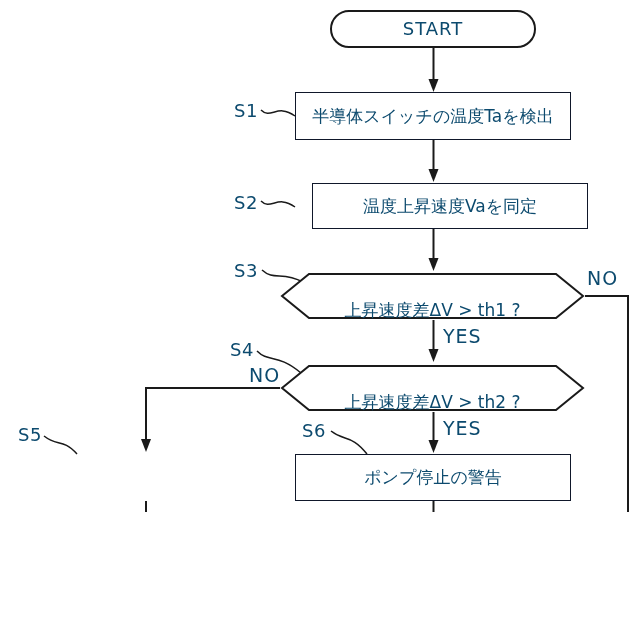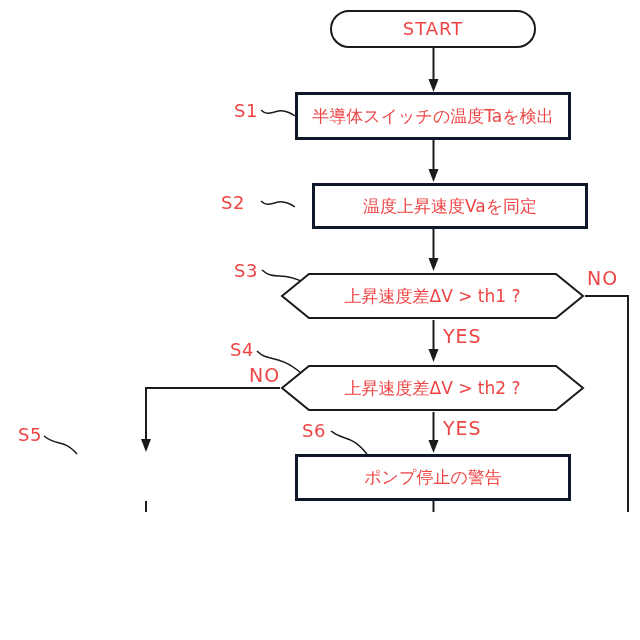--- a/index.html
+++ b/index.html
@@ -1,29 +1,29 @@
 <!DOCTYPE html>
 <html><head>
 <meta charset="utf-8">
 <style>
   html,body{margin:0;padding:0;background:#ffffff;}
   .canvas{
     position:relative;width:640px;height:512px;background:#ffffff;
-    font-family:"DejaVu Sans","Liberation Sans",sans-serif;color:#ef4444;
+    font-family:"DejaVu Sans","Liberation Sans",sans-serif;color:#0c4a6e;
     overflow:hidden;
   }
   .wires{position:absolute;left:0;top:0;width:640px;height:640px;}
   .node{
     position:absolute;display:flex;align-items:center;justify-content:center;
     background:#ffffff;font-size:17px;text-align:center;line-height:1.1;
     box-sizing:border-box;white-space:nowrap;
   }
-  .proc{border:3px solid #0f172a;}
+  .proc{border:1px solid #0f172a;}
   .term{border:2px solid #1a1a1a;border-radius:19px;font-size:18px;letter-spacing:1px;}
-  .hex{border:none;background:transparent;}
+  .hex{border:none;background:transparent;align-items:flex-end;}
   .hex svg{position:absolute;left:0;top:0;}
   .hex .hex-text{position:relative;z-index:2;}
   .steplabel{
     position:absolute;font-size:18px;letter-spacing:0.5px;
   }
   .branchlabel{
     position:absolute;font-size:19px;letter-spacing:1px;
   }
 </style>
 </head>
@@ -69,21 +69,21 @@
       <path d="M331,431 C345,442 351,434 367,454"></path>
     </g>
   </svg>
 
   <div class="node term" style="left:330px;top:10px;width:206px;height:38px;">START</div>
 
   <div class="node proc" style="left:295px;top:92px;width:276px;height:48px;">半導体スイッチの温度Taを検出</div>
   <div class="steplabel" style="left:234px;top:100px;">S1</div>
 
   <div class="node proc" style="left:295px;top:183px;width:276px;height:46px;margin-left:17px;">温度上昇速度Vaを同定</div>
-  <div class="steplabel" style="left:221px;top:192px;">S2</div>
+  <div class="steplabel" style="left:234px;top:192px;">S2</div>
 
   <div class="node hex" style="left:280px;top:272px;width:305px;height:48px;">
     <svg width="305" height="48" viewBox="0 0 305 48">
       <polygon points="2,24 29,2 276,2 303,24 276,46 29,46" fill="#ffffff" stroke="#1a1a1a" stroke-width="2"></polygon>
     </svg>
     <span class="hex-text">上昇速度差ΔV &gt; th1 ?</span>
   </div>
   <div class="steplabel" style="left:234px;top:260px;">S3</div>
   <div class="branchlabel" style="left:587px;top:267px;">NO</div>
   <div class="branchlabel" style="left:443px;top:325px;">YES</div>

